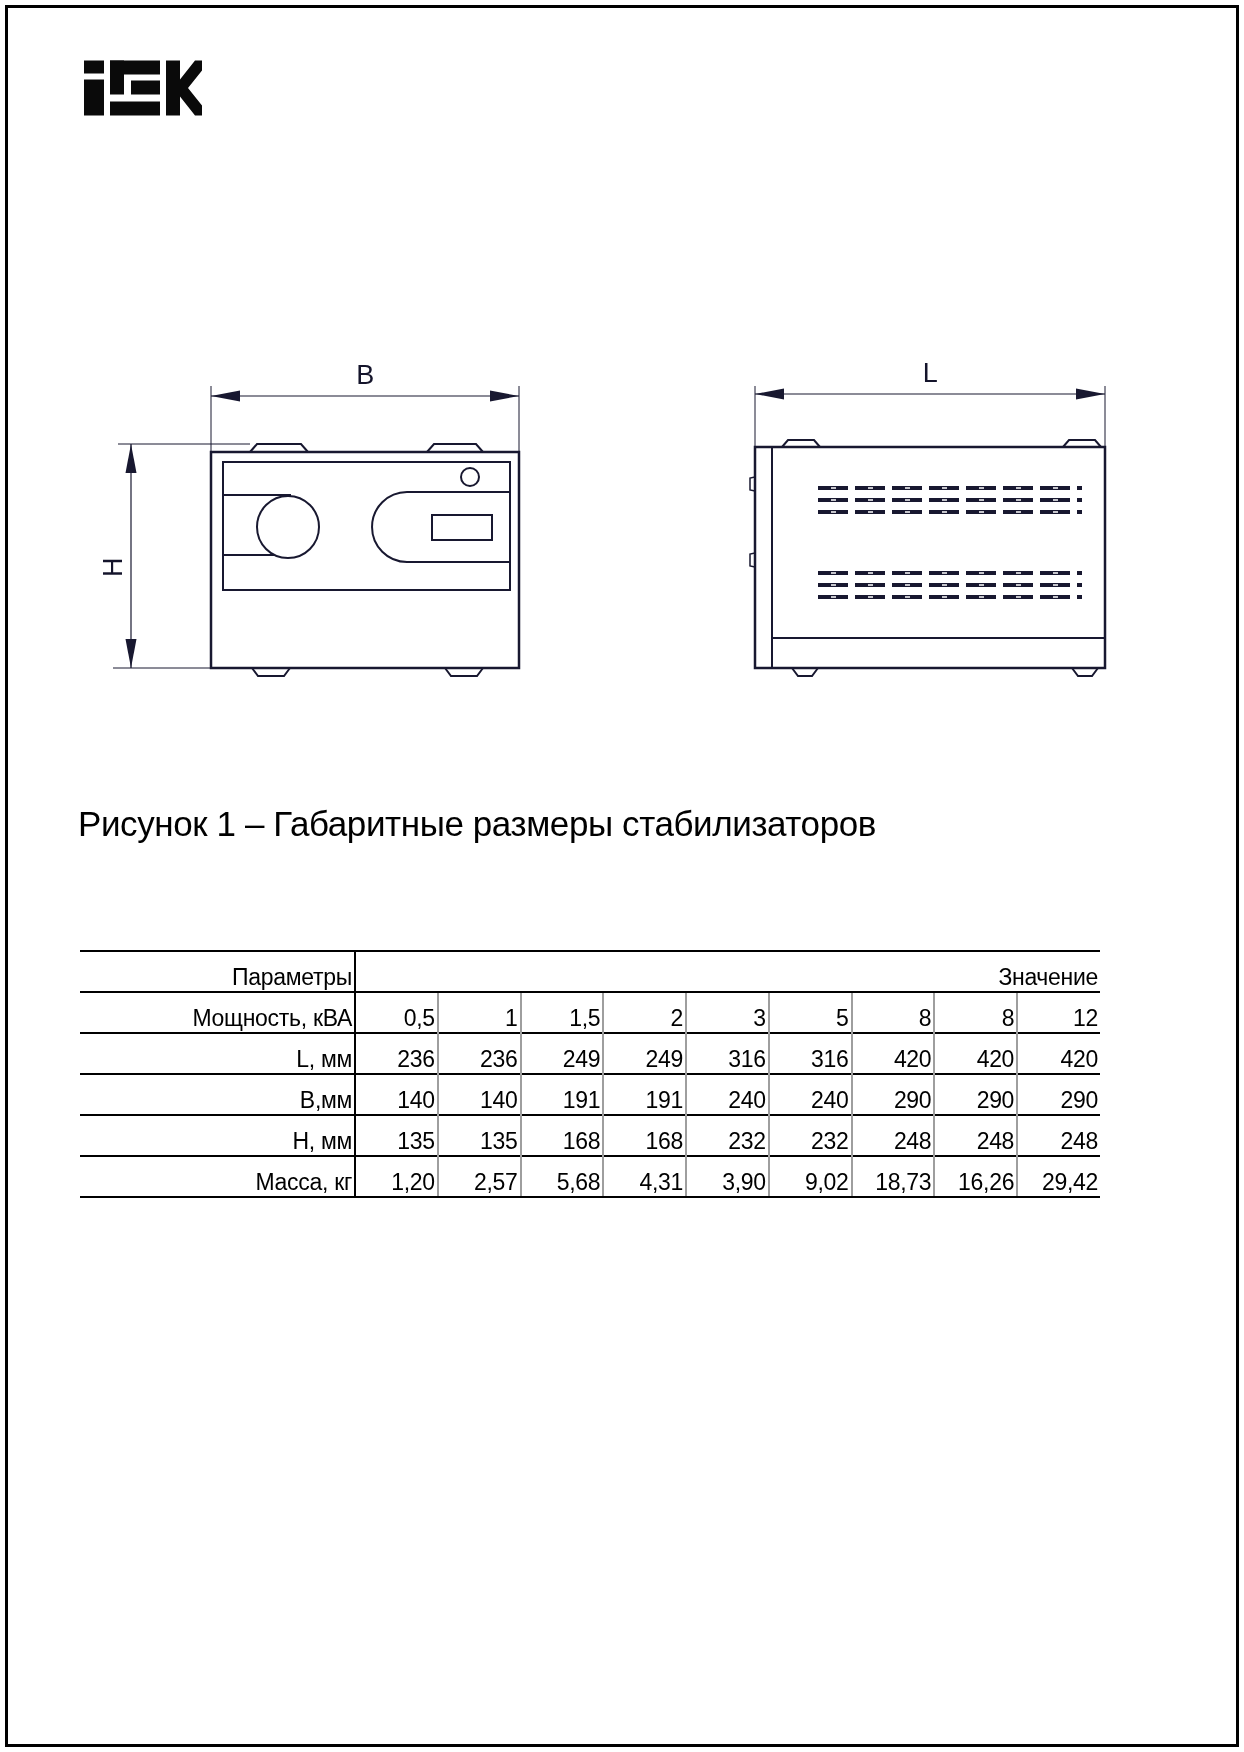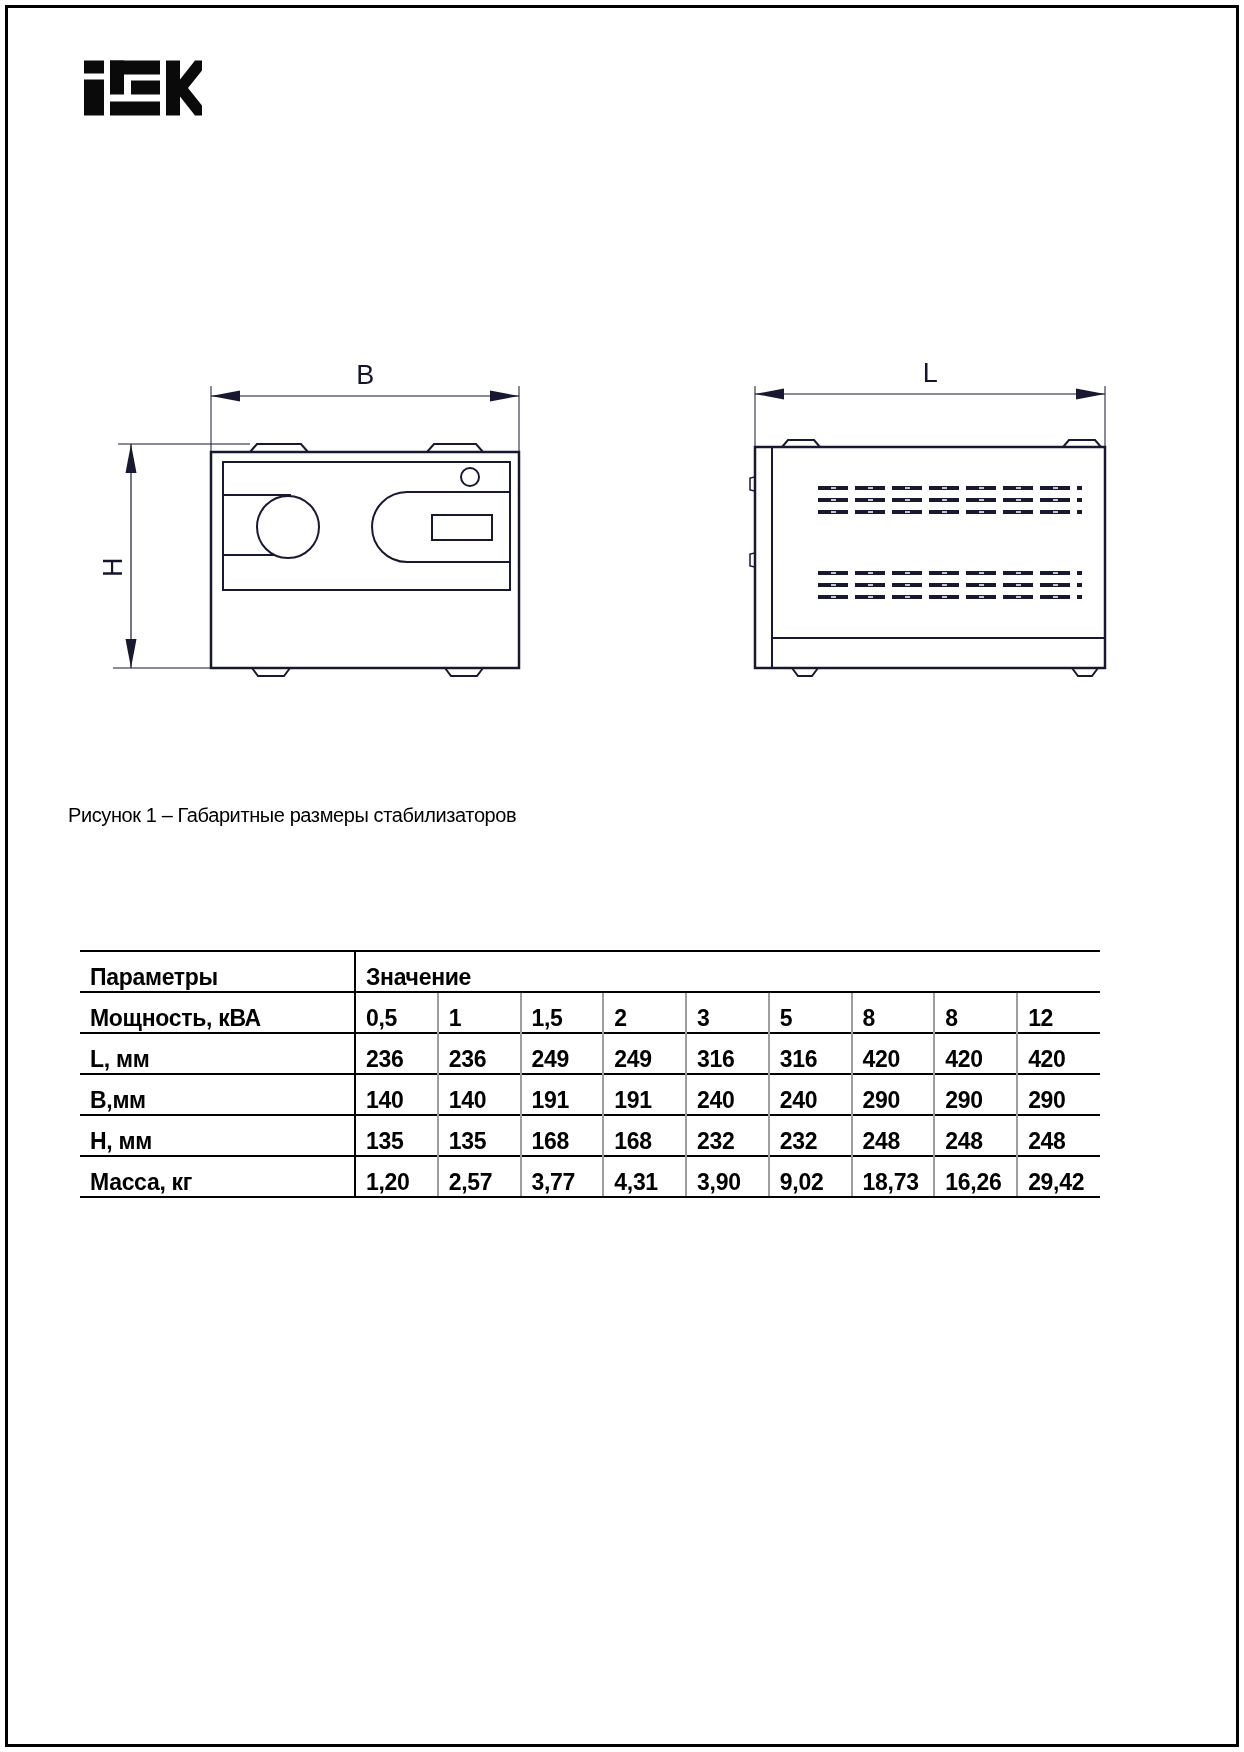--- a/index.html
+++ b/index.html
@@ -15,32 +15,32 @@
   .logo { position:absolute; left:84px; top:60px; width:118px; height:56px; }
   .drawing-svg { position:absolute; left:0; top:0; width:1244px; height:1752px; }
   .dim-label {
     position:absolute; font-size:27px; letter-spacing:-0.3px; color:#14142b;
     width:44px; text-align:center;
   }
   .dim-label.b { left:343px; top:360px; }
   .dim-label.l { left:908px; top:358px; }
   .dim-label.h { left:91px; top:552px; transform:rotate(-90deg); }
   .caption {
-    position:absolute; left:68px; top:804px; font-size:20px; letter-spacing:-0.4px;
+    position:absolute; left:78px; top:804px; font-size:35px; letter-spacing:-0.4px;
     white-space:nowrap;
   }
   table.dim-table {
     position:absolute; left:80px; top:950px; width:1020px;
     border-collapse:collapse; table-layout:fixed;
     font-size:23px; letter-spacing:-0.3px;
   }
   .dim-table tr { height:38px; }
   .dim-table th, .dim-table td {
     border-top:2.4px solid #000; padding:12px 2px 0 10px;
-    text-align:left; font-weight:bold; vertical-align:middle;
+    text-align:right; font-weight:normal; vertical-align:middle;
     overflow:hidden; white-space:nowrap;
   }
   .dim-table tr.last th, .dim-table tr.last td { border-bottom:2.4px solid #000; }
   .dim-table .param { width:262px; border-right:2.4px solid #000; }
   .dim-table td.val + td.val { border-left:2px solid #9e9e9e; }
 </style>
 </head>
 <body>
 
 <div class="page">
@@ -188,21 +188,21 @@
       <td class="val">232</td>
       <td class="val">232</td>
       <td class="val">248</td>
       <td class="val">248</td>
       <td class="val">248</td>
     </tr>
     <tr class="last">
       <td class="param">Масса, кг</td>
       <td class="val">1,20</td>
       <td class="val">2,57</td>
-      <td class="val">3,77</td>
+      <td class="val">5,68</td>
       <td class="val">4,31</td>
       <td class="val">3,90</td>
       <td class="val">9,02</td>
       <td class="val">18,73</td>
       <td class="val">16,26</td>
       <td class="val">29,42</td>
     </tr>
   </tbody>
     </table>
 </div>

